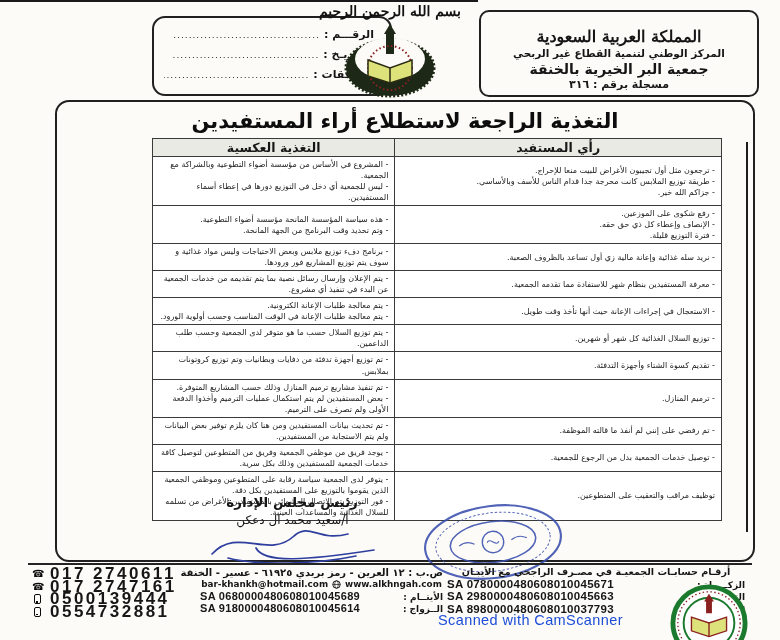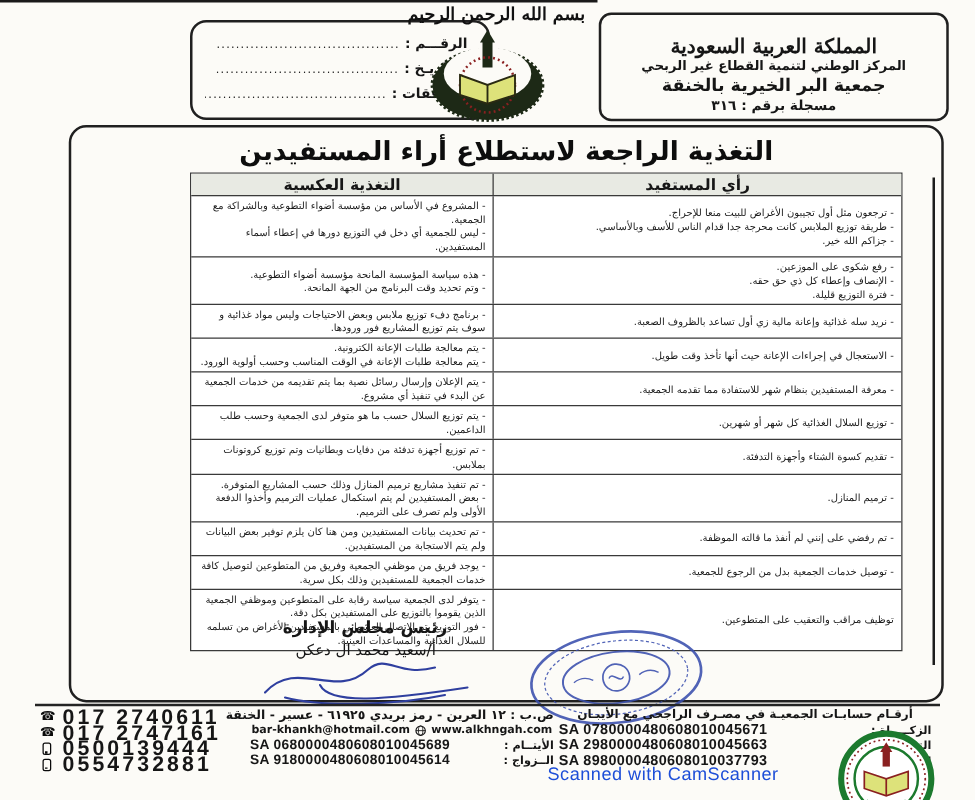--- a/index.html
+++ b/index.html
@@ -18,21 +18,21 @@
   .ref-box {
     position:absolute; left:152px; top:16px; width:240px; height:80px;
     border:2px solid #202020; border-radius:13px; direction:rtl;
     padding:10px 16px 6px 10px;
   }
   .ref-row { display:flex; align-items:baseline; margin-bottom:7px; }
   .ref-label { font-weight:bold; font-size:11px; white-space:nowrap; }
   .ref-dots { flex:1; overflow:hidden; white-space:nowrap; font-size:9px; letter-spacing:1px; color:#222; padding-right:4px; }
 
   .bismillah {
-    position:absolute; left:312px; top:3px; width:156px; 
+    position:absolute; left:312px; top:3px; width:156px; text-align:center;
     font-family:"DejaVu Serif", serif; font-weight:bold; font-size:14px; color:#111;
     direction:rtl;
   }
   .top-logo { position:absolute; left:340px; top:22px; width:100px; height:76px; }
 
   .org-box {
     position:absolute; left:479px; top:10px; width:280px; height:87px;
     border:2px solid #202020; border-radius:10px; direction:rtl; text-align:center;
     padding-top:16px;
   }
@@ -177,33 +177,33 @@
           <div class="trow">
             <div class="cell op">
               <div class="line">- نريد سله غذائية وإعانة مالية زي أول تساعد بالظروف الصعبة.</div>
             </div>
             <div class="cell fb">
               <div class="line">- برنامج دفء توزيع ملابس وبعض الاحتياجات وليس مواد غذائية و سوف يتم توزيع المشاريع فور ورودها.</div>
             </div>
           </div>
           <div class="trow">
             <div class="cell op">
+              <div class="line">- معرفة المستفيدين بنظام شهر للاستفادة مما تقدمه الجمعية.</div>
+            </div>
+            <div class="cell fb">
+              <div class="line">- يتم الإعلان وإرسال رسائل نصية بما يتم تقديمه من خدمات الجمعية عن البدء في تنفيذ أي مشروع.</div>
+            </div>
+          </div>
+          <div class="trow">
+            <div class="cell op">
               <div class="line">- الاستعجال في إجراءات الإعانة حيث أنها تأخذ وقت طويل.</div>
             </div>
             <div class="cell fb">
               <div class="line">- يتم معالجة طلبات الإعانة الكترونية.</div>
               <div class="line">- يتم معالجة طلبات الإعانة في الوقت المناسب وحسب أولوية الورود.</div>
-            </div>
-          </div>
-          <div class="trow">
-            <div class="cell op">
-              <div class="line">- معرفة المستفيدين بنظام شهر للاستفادة مما تقدمه الجمعية.</div>
-            </div>
-            <div class="cell fb">
-              <div class="line">- يتم الإعلان وإرسال رسائل نصية بما يتم تقديمه من خدمات الجمعية عن البدء في تنفيذ أي مشروع.</div>
             </div>
           </div>
           <div class="trow">
             <div class="cell op">
               <div class="line">- توزيع السلال الغذائية كل شهر أو شهرين.</div>
             </div>
             <div class="cell fb">
               <div class="line">- يتم توزيع السلال حسب ما هو متوفر لدى الجمعية وحسب طلب الداعمين.</div>
             </div>
           </div>

